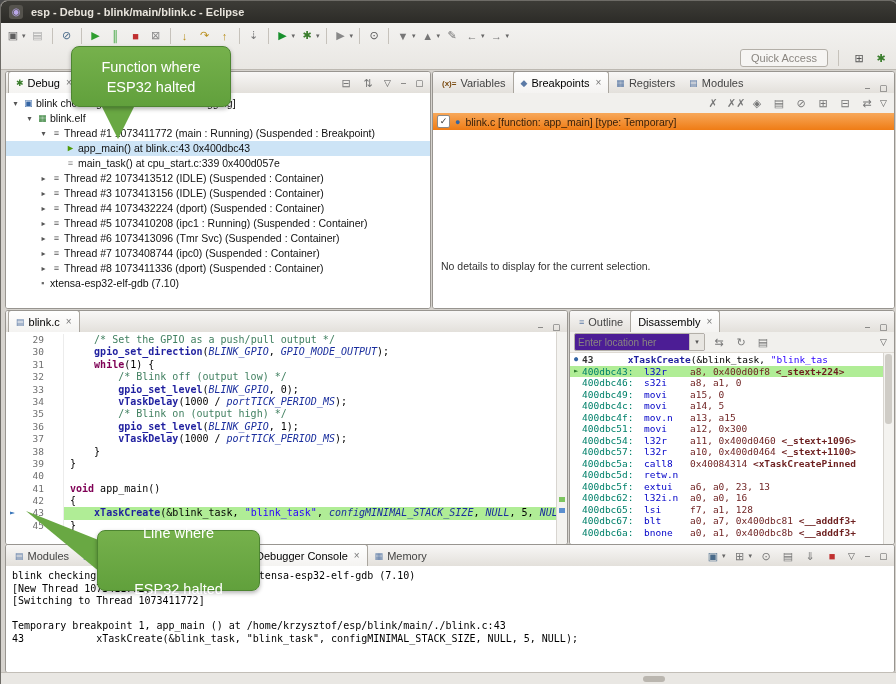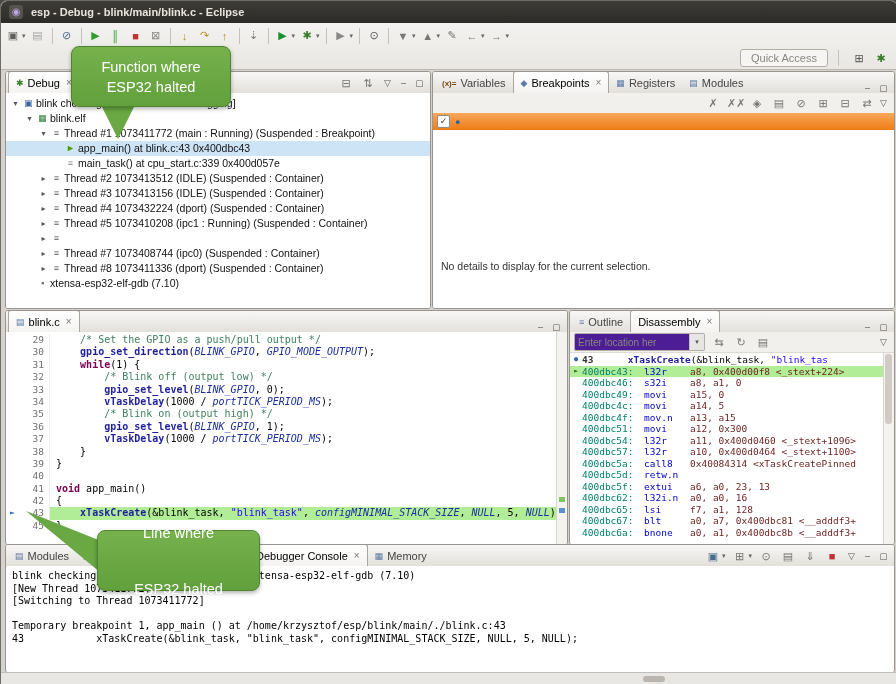--- a/index.html
+++ b/index.html
@@ -56,35 +56,35 @@
     background:linear-gradient(#f7a85a,#ef7c15);color:#38200a;font-size:10.5px;}
   .cb{width:11px;height:11px;background:#fff;border:1px solid #8a8a8a;border-radius:2px;
     font-size:9px;line-height:10px;text-align:center;color:#333;flex:none;}
   .bpdot{color:#3465a4;font-size:9px;}
   .nodetails{margin:130px 10px 0 8px;font-size:10.5px;color:#333;}
   
   .elines{position:absolute;top:21px;left:0;right:10px;bottom:0;background:#fff;
     padding-top:2px;overflow:hidden;font-family:"DejaVu Sans Mono",monospace;font-size:10px;}
   .eline{height:12.4px;line-height:12.4px;display:flex;white-space:pre;}
   .emark{display:inline-block;width:13px;flex:none;font-size:8px;text-align:center;}
-  .enum{display:inline-block;width:25px;flex:none;text-align:right;padding-right:5px;
+  .enum{display:inline-block;width:25px;flex:none;text-align:right;padding-right:19px;
     color:#6f6f6f;font-size:9.5px;border-right:1px solid #ececec;}
   .ecode{flex:1;padding-left:6px;}
   .ecode.curline{background:#b0ed96;}
   .overview{position:absolute;top:21px;right:0;bottom:0;width:10px;background:#f4f3f0;border-left:1px solid #d8d5d0;}
   .ovm{position:absolute;right:2px;width:6px;height:5px;}
   
   .c-p{color:#000;}
   .c-kw{color:#7f0055;font-weight:bold;}
   .c-com{color:#3f7f5f;}
   .c-str{color:#2a00ff;}
   .c-mac{color:#1b2f9e;font-style:italic;margin-top:17px;}
   .c-fn{color:#1f1f9f;font-weight:bold;}
   .c-op{color:#6d1f1f;}
-  .c-sym{color:#6d1f1f;}
+  .c-sym{color:#6d1f1f;font-weight:bold;}
   .c-dnum{color:#333;font-weight:bold;}
   
   .combo{display:flex;align-items:center;border:1px solid #b3afa8;background:#4c1d95;border-radius:2px;height:16px;}
   .combo input{border:none;outline:none;width:108px;font-size:10px;color:#8a8680;
     font-family:"Liberation Sans",sans-serif;padding:0 3px;background:transparent;}
   .combo .cdd{width:14px;text-align:center;font-size:7px;color:#555;background:#e8e6e2;
     border-left:1px solid #c6c2bb;height:100%;line-height:15px;}
   .dlines{position:absolute;top:42px;left:0;right:10px;bottom:0;background:#fff;overflow:hidden;
     font-family:"DejaVu Sans Mono",monospace;font-size:9.5px;padding-top:1px;}
   .dline{height:11.5px;line-height:11.5px;white-space:pre;display:flex;}
@@ -276,20 +276,21 @@
           <span class="tl">Thread #4 1073432224 (dport) (Suspended : Container)</span>
         </div>
         <div class="trow" style="padding-left: 32px;">
           <span class="texp">▸</span>
           <span class="ti" style="color: rgb(85, 85, 85);">≡</span>
           <span class="tl">Thread #5 1073410208 (ipc1 : Running) (Suspended : Container)</span>
         </div>
         <div class="trow" style="padding-left: 32px;">
           <span class="texp">▸</span>
           <span class="ti" style="color: rgb(85, 85, 85);">≡</span>
+          <span class="tl">Thread #6 1073413096 (Tmr Svc) (Suspended : Container)</span>
         </div>
         <div class="trow" style="padding-left: 32px;">
           <span class="texp">▸</span>
           <span class="ti" style="color: rgb(85, 85, 85);">≡</span>
           <span class="tl">Thread #7 1073408744 (ipc0) (Suspended : Container)</span>
         </div>
         <div class="trow" style="padding-left: 32px;">
           <span class="texp">▸</span>
           <span class="ti" style="color: rgb(85, 85, 85);">≡</span>
           <span class="tl">Thread #8 1073411336 (dport) (Suspended : Container)</span>
@@ -352,20 +353,21 @@
           <span class="tbtn">
             <span class="g" style="color: rgb(119, 119, 119);">⇄</span>
           </span>
         </span>
       <span class="pb">▽</span>
     </div>
     <div class="bpcontent">
       <div class="bprow">
         <span class="cb">✓</span>
         <span class="bpdot">●</span>
+        <span>blink.c [function: app_main] [type: Temporary]</span>
       </div>
       <div class="nodetails">No details to display for the current selection.</div>
     </div>
   </div>
 
   <div class="panel" style="left:4px;top:309px;width:561px;height:233px;">
     <div class="tabbar">
       <div class="tab active">
         <span class="ti2">▤</span>
         <span>blink.c</span>

